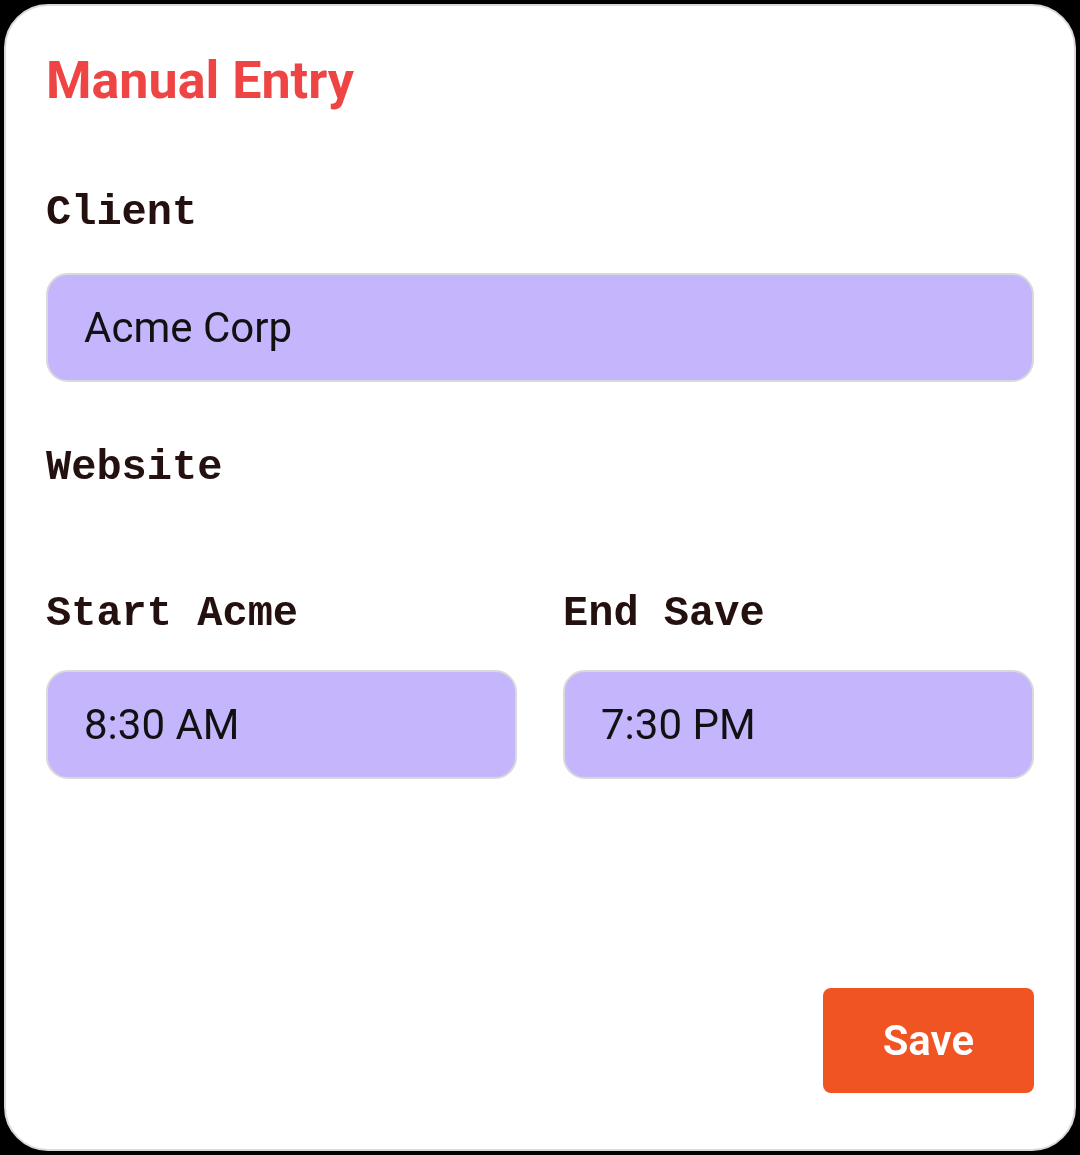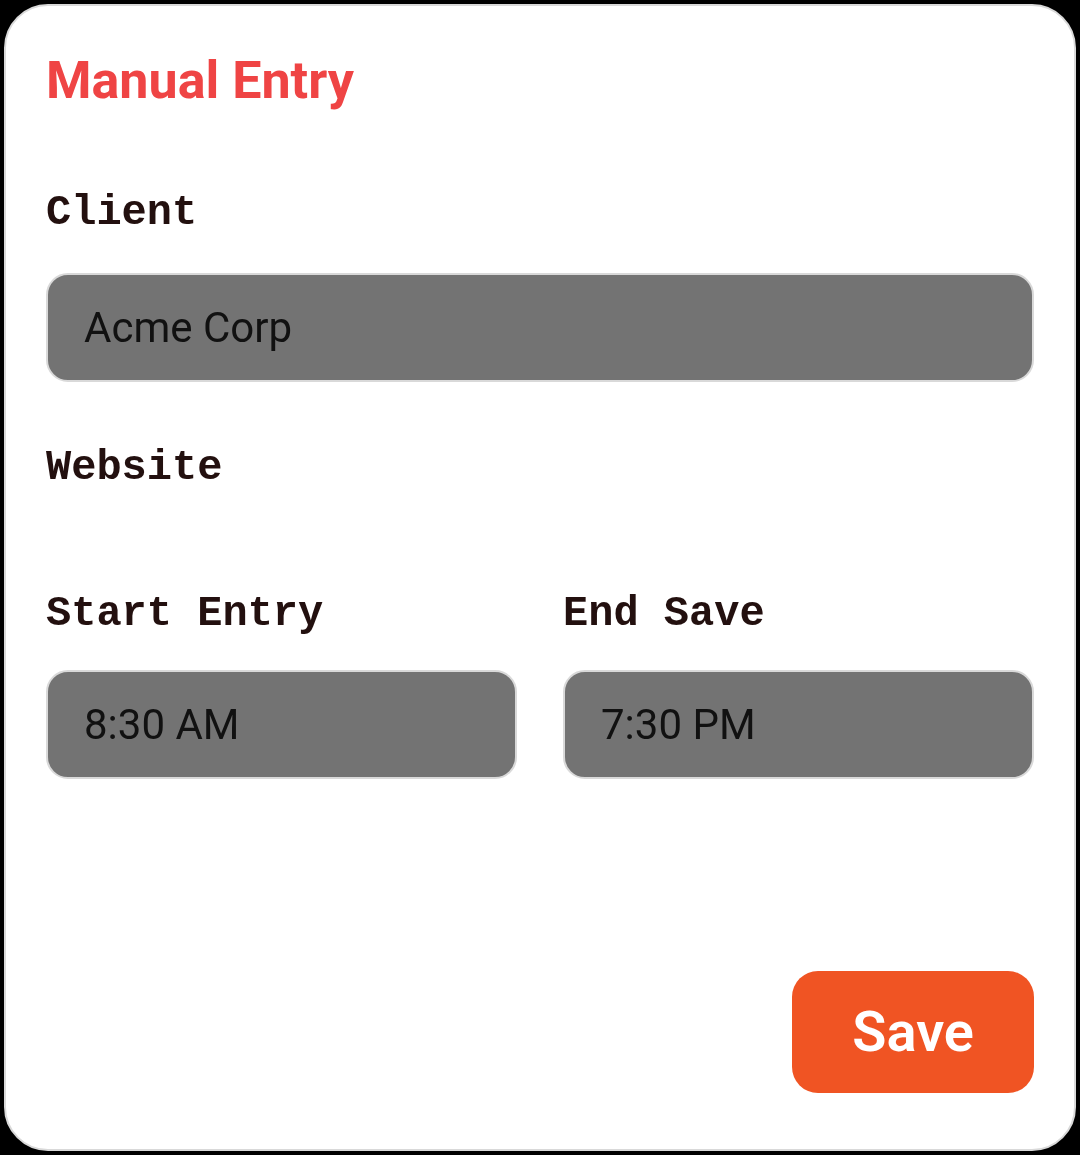--- a/index.html
+++ b/index.html
@@ -38,21 +38,21 @@
       font-weight: 600;
       color: #23100f;
       margin-bottom: 36px;
       display: block;
       font-family: Liberation Mono, monospace;
     }
     .input {
       width: 100%;
       border: 2px solid #d9d9d9;
       border-radius: 22px;
-      background: #737373;
+      background: #c4b5fd;
       padding: 28px 36px;
       font-size: 42px;
       color: #111;
       font-family: inherit;
       outline: none;
     }
     .time-row {
       display: flex;
       gap: 46px;
       margin-bottom: 74px;
@@ -65,22 +65,22 @@
     }
     .actions {
       display: flex;
       justify-content: flex-end;
       margin-top: auto;
     }
     .save-btn {
       background: #f05423;
       color: #fff;
       border: none;
-      border-radius: 26px;
-      font-size: 56px;
+      border-radius: 8px;
+      font-size: 42px;
       font-weight: 600;
       padding: 28px 60px;
       cursor: pointer;
       font-family: inherit;
     }
   </style>
 </head>
 <body>
 
 <div class="card">
@@ -90,21 +90,21 @@
     <label class="label">Client</label>
     <input class="input" type="text" value="Acme Corp" style="">
   </div>
 
   <div class="field-group">
     <label class="label">Website</label>
   </div>
 
   <div class="time-row">
     <div class="time-col">
-      <label class="label">Start Entry</label>
+      <label class="label">Start Acme</label>
       <input class="input" type="text" value="8:30 AM" style="">
     </div>
     <div class="time-col">
       <label class="label">End Save</label>
       <input class="input" type="text" value="7:30 PM" style="">
     </div>
   </div>
 
   <div class="actions">
     <button class="save-btn">Save</button>

